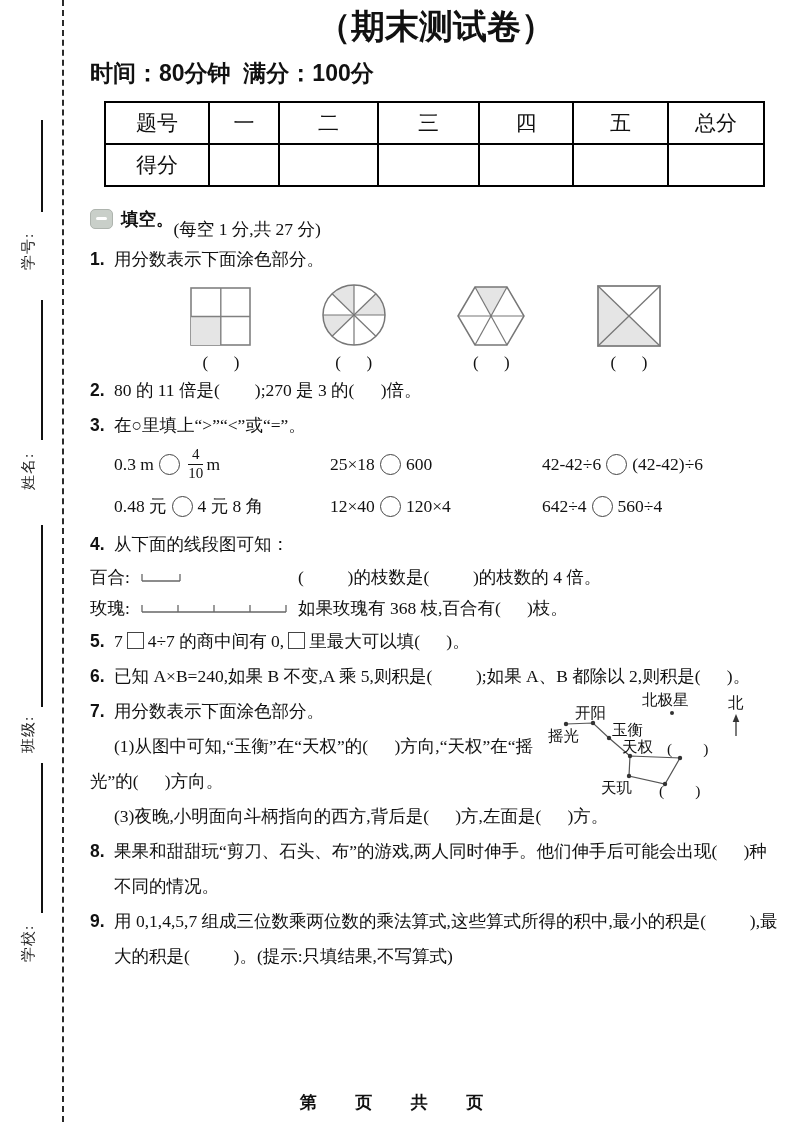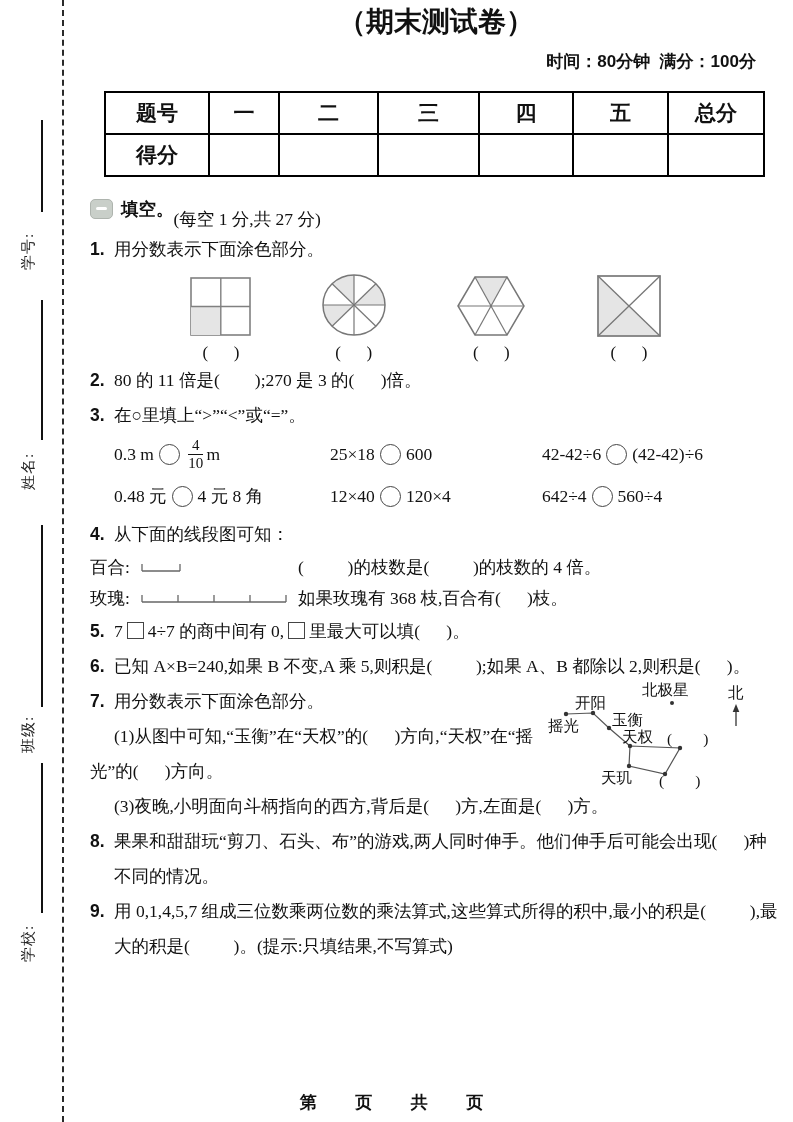--- a/index.html
+++ b/index.html
@@ -12,28 +12,28 @@
   .writeline{position:absolute;left:41px;width:0;border-left:2px solid #111;}
   .mlabel{
     position:absolute;left:0;width:56px;text-align:center;font-size:15px;color:#222;
     transform:rotate(-90deg);letter-spacing:1px;white-space:pre;
     font-family:"Liberation Serif","DejaVu Serif",serif;
   }
   
   .content{position:absolute;left:90px;top:0;width:692px;}
   .title{margin:24px 0 0 0;text-align:center;font-size:39px;font-weight:bold;
          font-family:"Liberation Sans","DejaVu Sans",sans-serif;letter-spacing:1px;line-height:1.3;}
-  .subtitle{margin:4px 0 0 0;text-align:center;font-size:28px;font-weight:bold;
+  .subtitle{margin:4px 0 0 0;text-align:center;font-size:34px;font-weight:bold;
          font-family:"Liberation Sans","DejaVu Sans",sans-serif;line-height:1.3;}
-  .infoline{margin:10px 26px 18px 0;text-align:right;font-size:17px;font-weight:bold;
+  .infoline{margin:10px 26px 12px 0;font-size:23px;font-weight:bold;
          font-family:"Liberation Sans","DejaVu Sans",sans-serif;white-space:pre-wrap;}
   table.score{border-collapse:collapse;margin-left:14px;table-layout:fixed;}
   table.score td{border:2px solid #000;height:38px;text-align:center;vertical-align:middle;
          font-size:21px;font-family:"Liberation Sans","DejaVu Sans",sans-serif;}
-  td.thead{font-weight:bold;margin-left:13px;}
+  td.thead{font-weight:normal;margin-left:13px;}
   
   .section{margin:9px 0 0 0;display:flex;align-items:center;font-size:17.5px;line-height:26px;}
   .sec-icon{display:inline-block;width:21px;height:18px;border-radius:5px;margin-right:8px;
         background:#c9cfc9;border:1px solid #aeb4ae;position:relative;flex:0 0 auto;}
   .sec-icon::after{content:"";position:absolute;left:5px;top:7px;width:11px;height:3px;background:#fff;border-radius:2px;}
   .sec-title{font-weight:bold;font-family:"Liberation Sans","DejaVu Sans",sans-serif;}
   .sec-note{white-space:pre-wrap;margin-top:20px;}
   
   .q{display:flex;align-items:flex-start;font-size:17.5px;line-height:35px;margin:0;}
   .qnum{flex:0 0 24px;font-weight:bold;font-family:"Liberation Sans","DejaVu Sans",sans-serif;}

